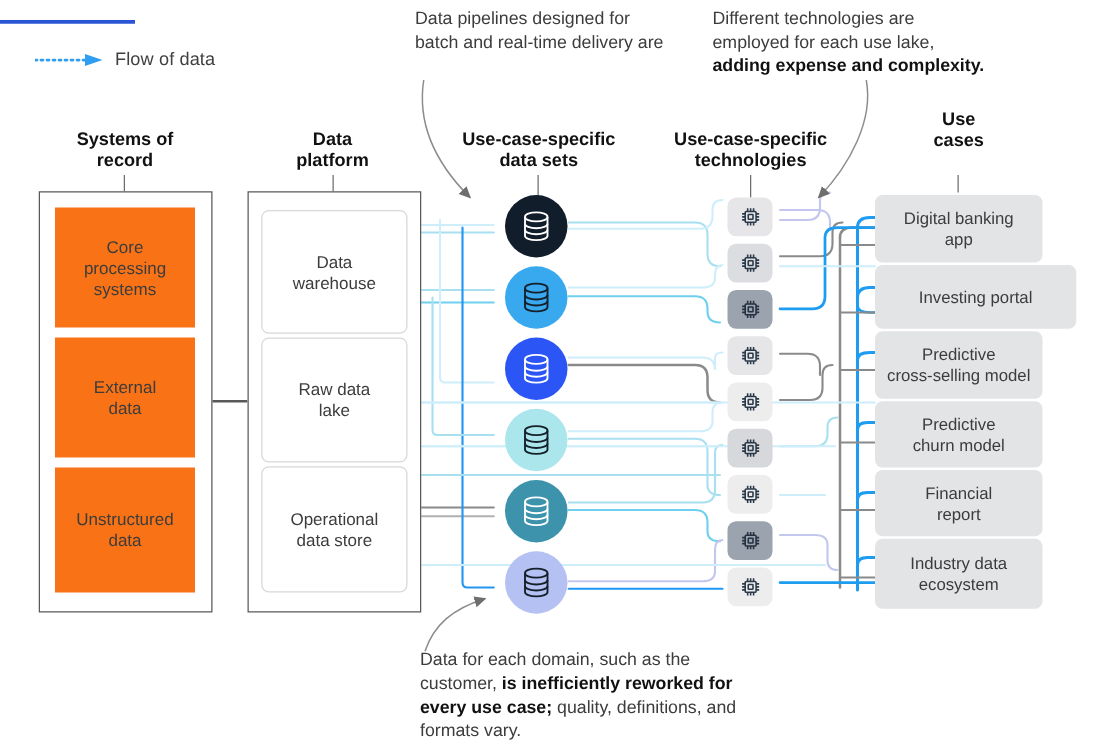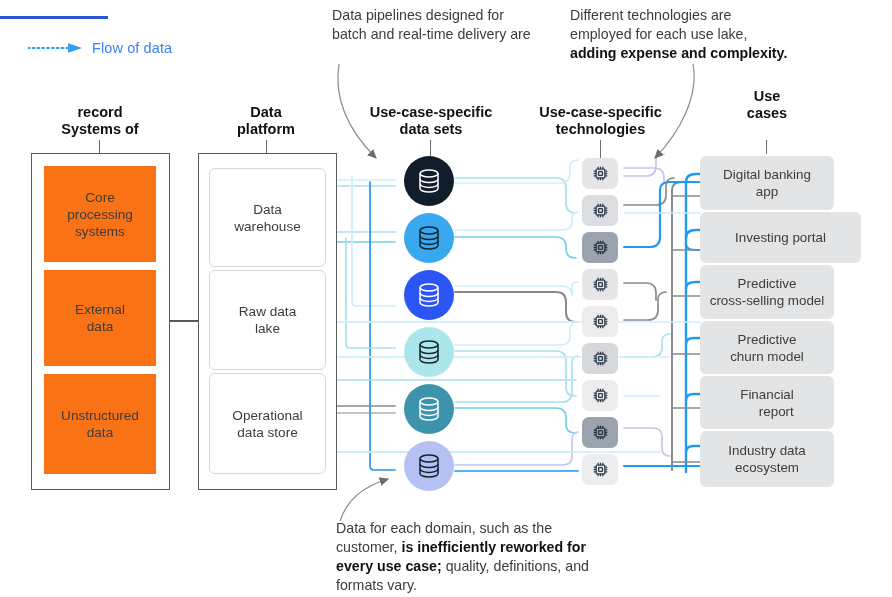--- a/index.html
+++ b/index.html
@@ -3,21 +3,21 @@
 <meta charset="utf-8">
 <style>
   html,body{margin:0;padding:0;background:#ffffff;}
   body{width:892px;height:597px;position:relative;overflow:hidden;
        font-family:"Liberation Sans","DejaVu Sans",sans-serif;color:#2b2b2b;}
   .abs{position:absolute;}
 
   
   #top-rule{left:0;top:16px;width:108px;height:3px;background:#2b55d4;}
   #legend{left:28px;top:40px;display:flex;align-items:center;gap:8px;}
-  #legend .lbl{font-size:14.5px;color:#3b82f6;letter-spacing:.1px;}
+  #legend .lbl{font-size:14.5px;color:#404040;letter-spacing:.1px;}
 
   
   .callout{font-size:14.2px;line-height:19px;color:#3c3c3c;}
   .callout b{color:#111;font-weight:bold;}
   #callout-pipelines{left:332px;top:6px;width:235px;}
   #callout-tech{left:570px;top:6px;width:245px;}
   #callout-domain{left:336px;top:519px;width:290px;}
 
   
   .colhead{font-size:14.5px;font-weight:bold;color:#111;text-align:center;line-height:17px;}
@@ -81,22 +81,22 @@
 </div>
 
 <div class="abs callout" id="callout-domain">
   <span>Data for each domain, such as the</span><br>
   <span>customer, </span><b>is inefficiently reworked for</b><br>
   <b>every use case;</b><span> quality, definitions, and</span><br>
   <span>formats vary.</span>
 </div>
 
 <div class="abs colhead" id="head-sor">
+  <div>Systems of</div>
   <div>record</div>
-  <div>Systems of</div>
 </div>
 <div class="abs colhead" id="head-dp">
   <div>Data</div>
   <div>platform</div>
 </div>
 <div class="abs colhead" id="head-uds">
   <div>Use-case-specific</div>
   <div>data sets</div>
 </div>
 <div class="abs colhead" id="head-ut">
@@ -396,21 +396,21 @@
     <div>Predictive</div>
     <div>cross-selling model</div>
   </div>
 </div>
 <div class="abs uc-box" style="left:700px;top:321px;width:134px;height:53px;">
   <div>
     <div>Predictive</div>
     <div>churn model</div>
   </div>
 </div>
-<div class="abs uc-box" style="left:700px;top:376px;width:134px;height:53px;text-align:right;">
+<div class="abs uc-box" style="left:700px;top:376px;width:134px;height:53px;">
   <div>
     <div>Financial</div>
     <div>report</div>
   </div>
 </div>
 <div class="abs uc-box" style="left:700px;top:431px;width:134px;height:56px;">
   <div>
     <div>Industry data</div>
     <div>ecosystem</div>
   </div>

